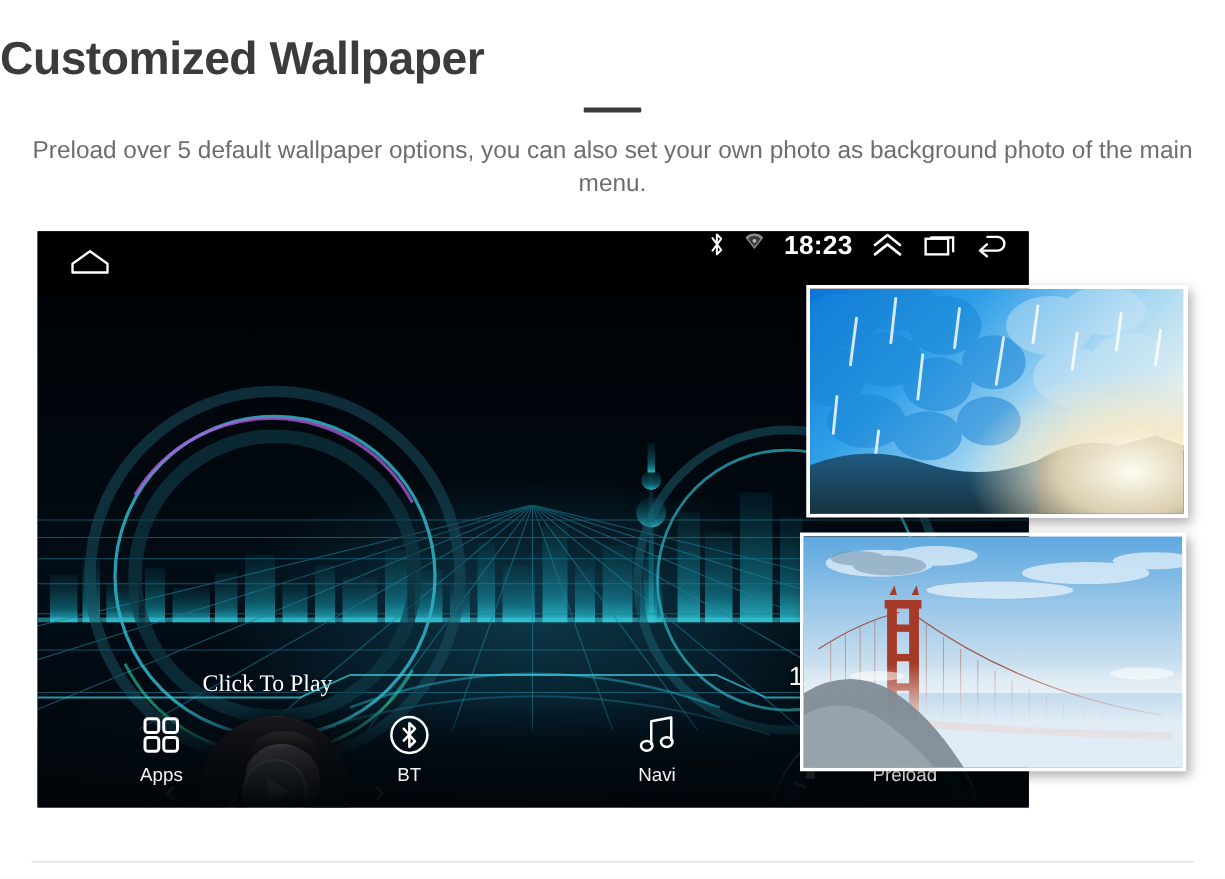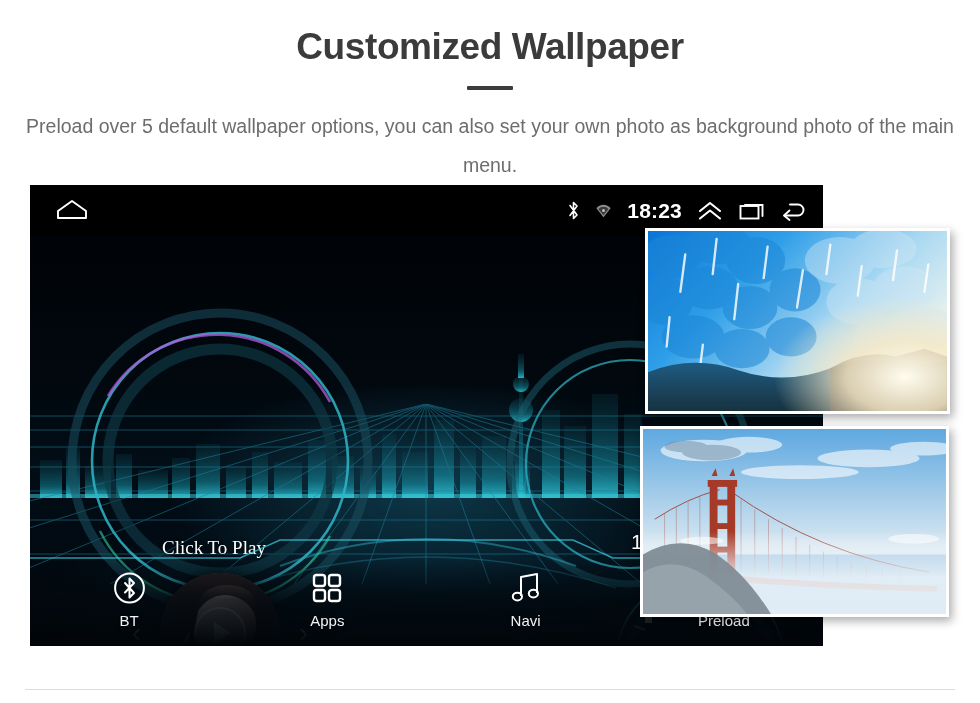--- a/index.html
+++ b/index.html
@@ -7,38 +7,38 @@
     width: 980px; height: 703px;
     background: #ffffff;
     font-family: "Liberation Sans", sans-serif;
     overflow: hidden;
   }
   #page { position: relative; width: 980px; height: 703px; background: #fff; }
 
   
   .hdr { position: absolute; left: 0; top: 0; width: 980px; }
   .hdr-title {
-    text-align: center;
+    text-align: left;
     font-size: 37px;
     font-weight: bold;
     color: #3b3b3b;
     letter-spacing: -0.4px;
     margin-top: 26px;
     font-family: "Liberation Sans", sans-serif;
   }
   .hdr-rule {
     width: 46px; height: 4px; background: #3b3b3b;
     margin: 18px auto 0 auto; border-radius: 1px;
   }
   .hdr-sub {
     margin: 17px auto 0 auto;
     width: 930px;
     text-align: center;
     font-size: 19.5px;
-    line-height: 39px;
+    line-height: 27px;
     color: #6d6d6d;
     font-family: "Liberation Sans", sans-serif;
   }
 
   
   .unit {
     position: absolute; left: 30px; top: 185px;
     width: 793px; height: 461px;
     background: #000;
     overflow: hidden;
@@ -46,21 +46,21 @@
 
   
   .statusbar {
     position: absolute; left: 0; top: 0; width: 100%; height: 51px;
     background: #000;
     z-index: 8;
   }
   .sb-home { position: absolute; left: 25px; top: 13px; }
   .sb-right {
     position: absolute; right: 14px; top: 0; height: 51px;
-    display: flex; align-items: center; gap: 15px;
+    display: flex; align-items: flex-start; gap: 15px;
   }
   .sb-time {
     color: #fff; font-size: 21px; font-weight: bold;
     font-family: "Liberation Sans", sans-serif;
     letter-spacing: 0.2px;
   }
   .ic { display: block; }
 
   
   .scene {
@@ -420,38 +420,38 @@
       <svg class="nav-divider" viewBox="0 0 793 26" preserveAspectRatio="none">
         <path d="M0 22 L210 22 L250 4 L543 4 L583 22 L793 22" fill="none" stroke="#3fd2e6" stroke-width="1.5" opacity=".7"></path>
       </svg>
 
       <div class="nav">
 
 
 
         <div class="nav-item">
           <span>
-            <svg class="ic" width="33" height="34" viewBox="0 0 33 34">
-              <circle cx="16.5" cy="17" r="14.4" fill="none" stroke="#ffffff" stroke-width="2"></circle>
-              <path d="M12 12 L21 22 L16.5 26.5 L16.5 7.5 L21 12 L12 21.5" fill="none" stroke="#ffffff" stroke-width="2" stroke-linejoin="round" stroke-linecap="round"></path>
-            </svg>
-          </span>
-          <span class="nav-label">BT</span>
-        </div>
-
-        <div class="nav-item">
-          <span>
             <svg class="ic" width="32" height="34" viewBox="0 0 32 34">
               <rect x="3" y="4" width="11" height="11" rx="2.5" fill="none" stroke="#ffffff" stroke-width="2.4"></rect>
               <rect x="18" y="4" width="11" height="11" rx="2.5" fill="none" stroke="#ffffff" stroke-width="2.4"></rect>
               <rect x="3" y="19" width="11" height="11" rx="2.5" fill="none" stroke="#ffffff" stroke-width="2.4"></rect>
               <rect x="18" y="19" width="11" height="11" rx="2.5" fill="none" stroke="#ffffff" stroke-width="2.4"></rect>
             </svg>
           </span>
           <span class="nav-label">Apps</span>
+        </div>
+
+        <div class="nav-item">
+          <span>
+            <svg class="ic" width="33" height="34" viewBox="0 0 33 34">
+              <circle cx="16.5" cy="17" r="14.4" fill="none" stroke="#ffffff" stroke-width="2"></circle>
+              <path d="M12 12 L21 22 L16.5 26.5 L16.5 7.5 L21 12 L12 21.5" fill="none" stroke="#ffffff" stroke-width="2" stroke-linejoin="round" stroke-linecap="round"></path>
+            </svg>
+          </span>
+          <span class="nav-label">BT</span>
         </div>
 
         <div class="nav-item">
           <span>
             <svg class="ic" width="32" height="34" viewBox="0 0 32 34">
               <path d="M11 25 L11 6 L27 3 L27 22" fill="none" stroke="#ffffff" stroke-width="2" stroke-linejoin="round"></path>
               <ellipse cx="7.4" cy="25.6" rx="4.6" ry="3.9" fill="none" stroke="#ffffff" stroke-width="2"></ellipse>
               <ellipse cx="23.4" cy="22.6" rx="4.6" ry="3.9" fill="none" stroke="#ffffff" stroke-width="2"></ellipse>
             </svg>
           </span>

